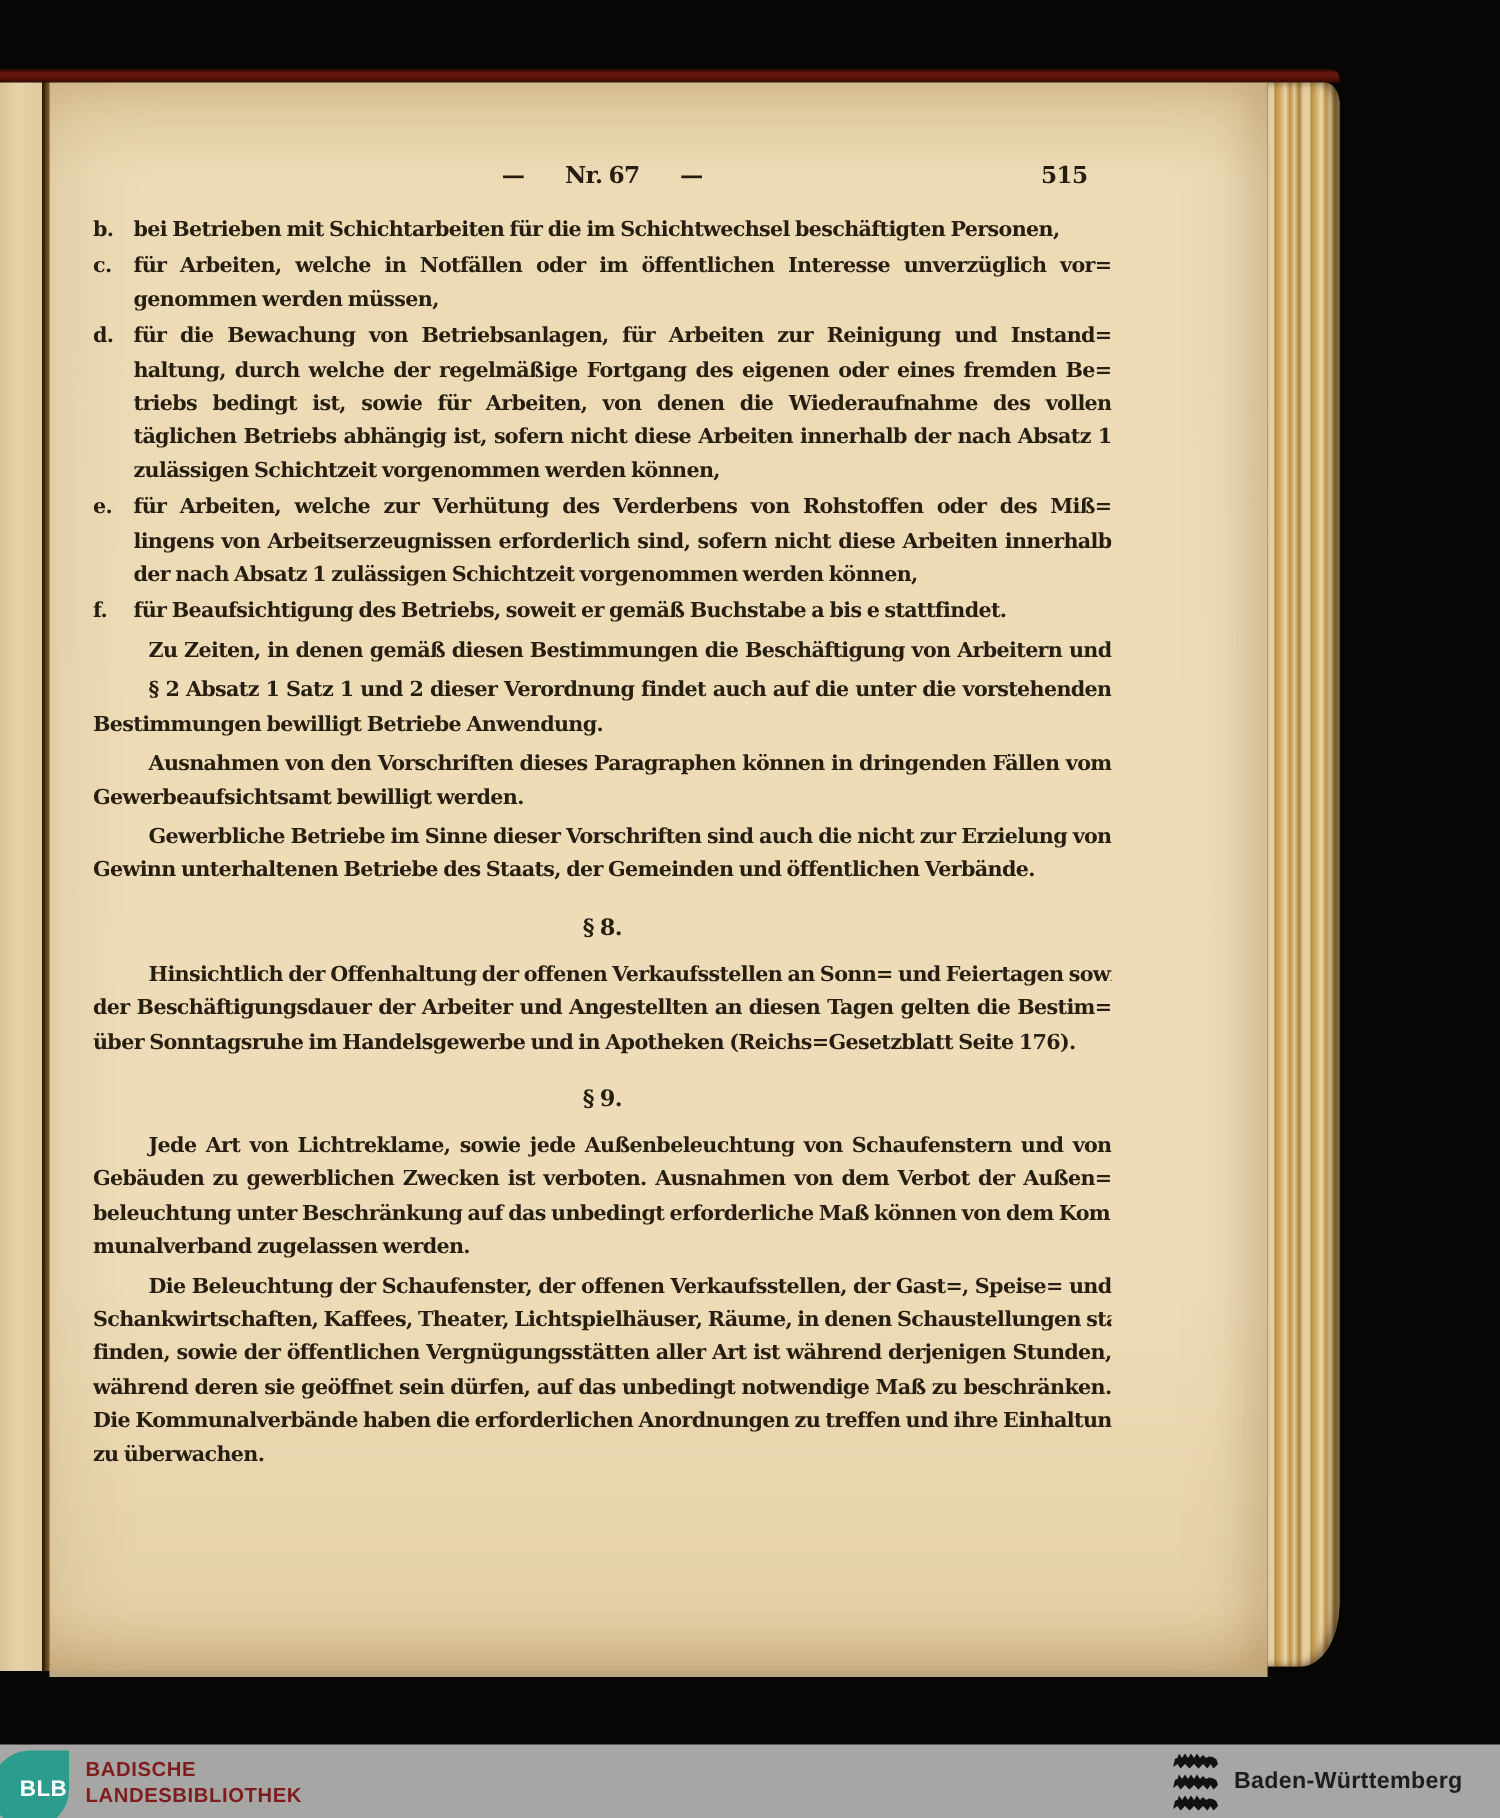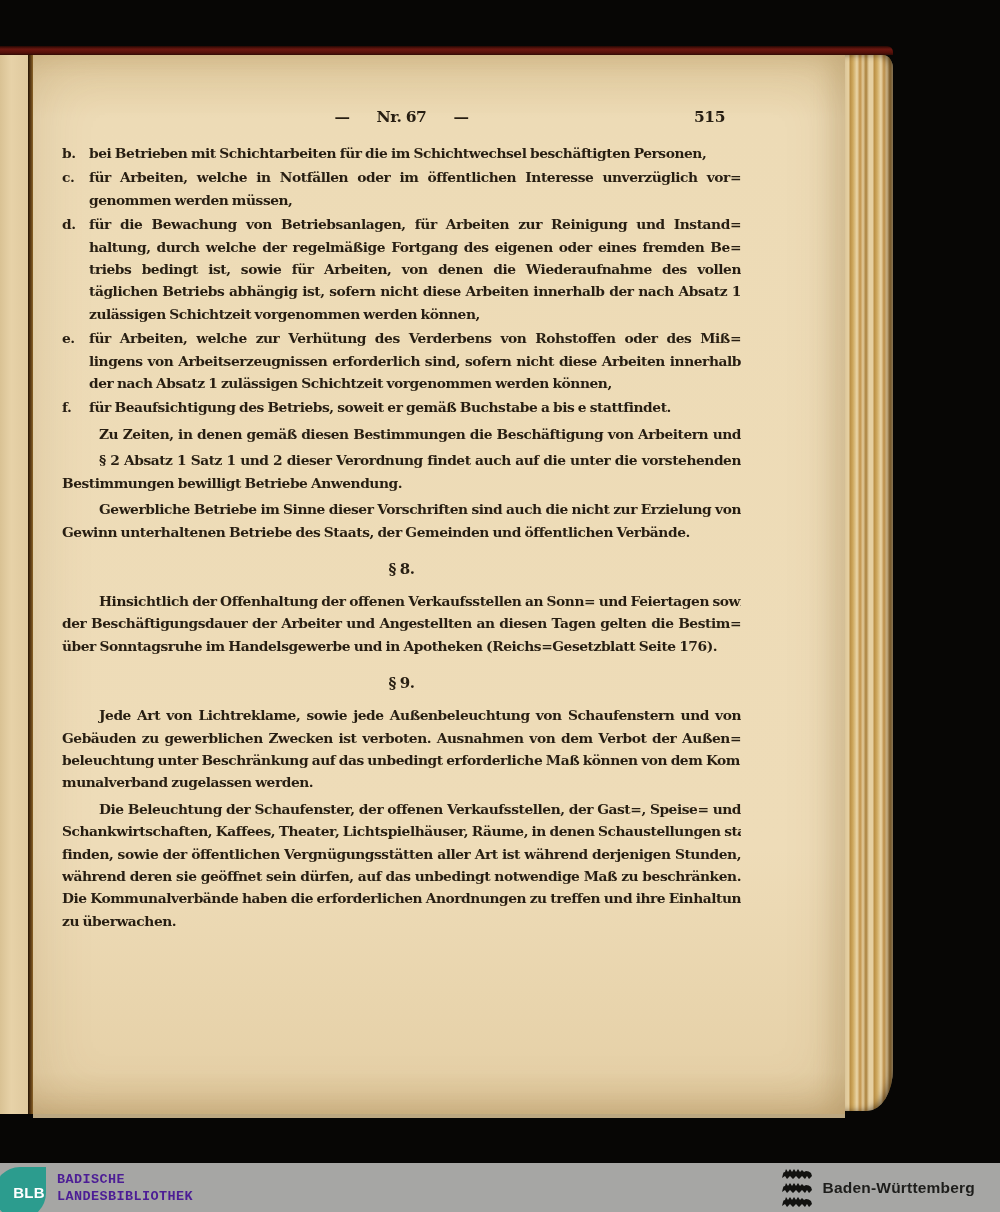--- a/index.html
+++ b/index.html
@@ -80,23 +80,22 @@
     background:#2c9c8e;
     border-radius:50% 0 50% 50%;
     display:flex;align-items:center;justify-content:center;
   }
   .blb-logo span{
     color:#ffffff;font-weight:bold;font-size:15px;letter-spacing:.3px;
     padding-left:18px;padding-bottom:2px;
   }
   .library-name{
     position:absolute;left:57px;top:8px;
-    color:#4c1d95;font-weight:bold;font-size:13.5px;line-height:17px;
+    color:#7f1d1d;font-weight:bold;font-size:13.5px;line-height:17px;
     letter-spacing:.4px;
-    font-family:Liberation Mono, monospace;
   }
   .bw-block{
     position:absolute;right:25px;top:0;height:49px;
     display:flex;align-items:center;gap:10px;justify-content:flex-end;
   }
   .coat{display:flex;flex-direction:column;gap:1px;}
   .coat svg{display:block;}
   .state-name{
     color:#1d1d1b;font-weight:bold;font-size:15.5px;letter-spacing:.2px;
   }
@@ -158,20 +157,26 @@
         </div>
         <div class="paragraph">
           <div class="lines">
             <div class="line indent">Zu Zeiten, in denen gemäß diesen Bestimmungen die Beschäftigung von Arbeitern und</div>
           </div>
         </div>
         <div class="paragraph">
           <div class="lines">
             <div class="line indent">§ 2 Absatz 1 Satz 1 und 2 dieser Verordnung findet auch auf die unter die vorstehenden</div>
             <div class="line last">Bestimmungen bewilligt Betriebe Anwendung.</div>
+          </div>
+        </div>
+        <div class="paragraph">
+          <div class="lines">
+            <div class="line indent">Ausnahmen von den Vorschriften dieses Paragraphen können in dringenden Fällen vom</div>
+            <div class="line last">Gewerbeaufsichtsamt bewilligt werden.</div>
           </div>
         </div>
         <div class="paragraph">
           <div class="lines">
             <div class="line indent">Gewerbliche Betriebe im Sinne dieser Vorschriften sind auch die nicht zur Erzielung von</div>
             <div class="line last">Gewinn unterhaltenen Betriebe des Staats, der Gemeinden und öffentlichen Verbände.</div>
           </div>
         </div>
         <div class="heading">§ 8.</div>
         <div class="paragraph">

